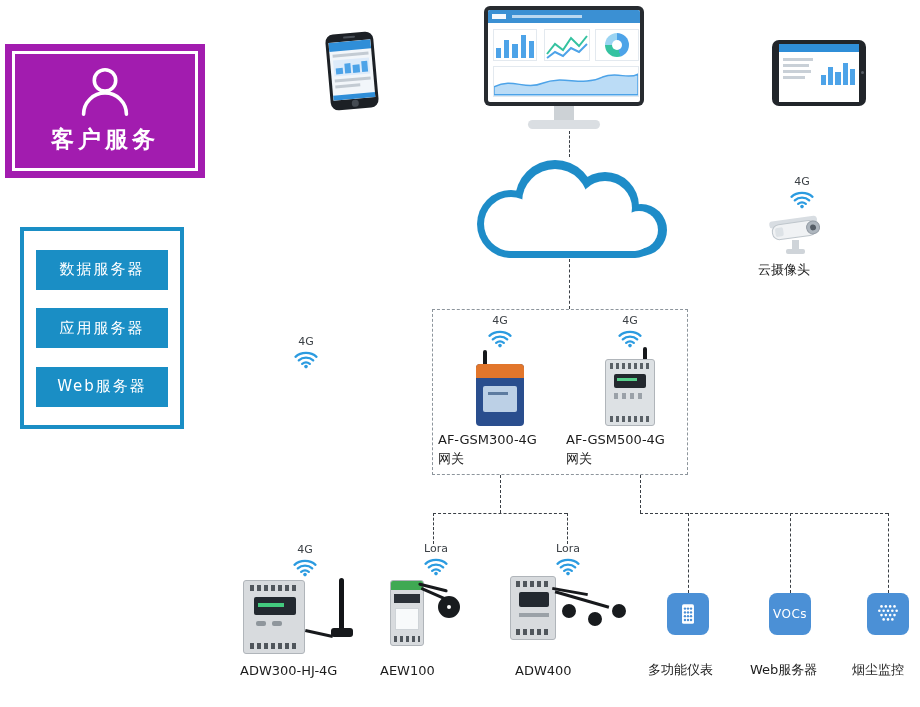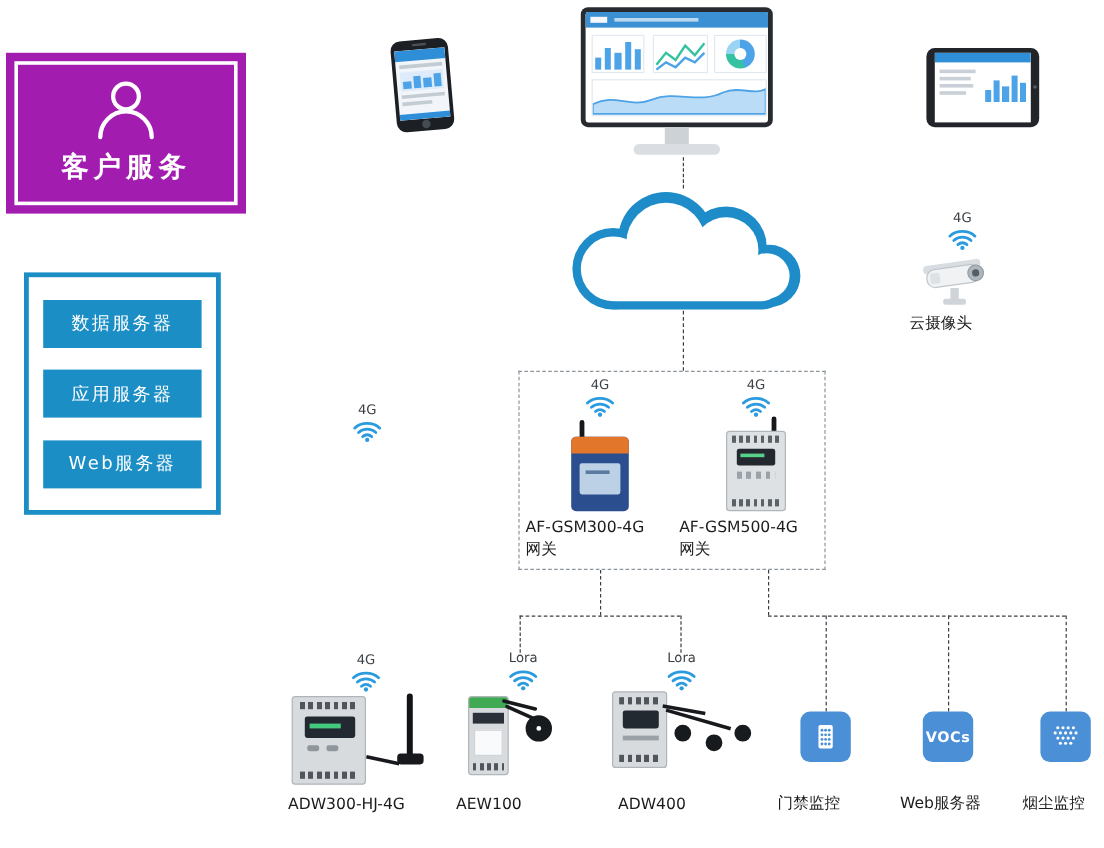--- a/index.html
+++ b/index.html
@@ -78,21 +78,21 @@
   .tab-screen{width:100%;height:100%;background:#fff;position:relative;overflow:hidden}
   .tab-head{height:8px;background:#2f8ed8}
   .tab-row{position:absolute;height:3px;background:#c9d0d7}
   .tab-bars{position:absolute;right:4px;top:13px;width:34px;height:28px;display:flex;align-items:flex-end;gap:2px}
   .tab-bars i{flex:1;background:#4da3e8}
   .tab-cam{position:absolute;right:2px;top:31px;width:3px;height:3px;border-radius:50%;background:#565c64}
 
   
   .node{position:absolute;width:42px;height:42px;border-radius:8px;background:#4b90d6;
         display:flex;align-items:center;justify-content:center}
-  .vocs{color:#fff;font-size:12px;font-weight:bold;letter-spacing:.5px}
+  .vocs{color:#fff;font-size:12px;font-weight:normal;letter-spacing:.5px}
 </style>
 </head>
 <body>
 
 <div class="canvas">
 
   <svg width="0" height="0" style="position:absolute" aria-hidden="true">
     <defs>
       <g id="wifi-sym" fill="none" stroke="#2b9be0" stroke-width="2.3" stroke-linecap="round">
         <path d="M2.5 7.8 C 8 2.6, 18 2.6, 23.5 7.8"></path>
@@ -381,17 +381,17 @@
         <circle cx="6" cy="13" r="1.2"></circle>
           <circle cx="10" cy="13" r="1.2"></circle>
           <circle cx="14" cy="13" r="1.2"></circle>
           <circle cx="18" cy="13" r="1.2"></circle>
         <circle cx="8" cy="17" r="1.2"></circle>
           <circle cx="12" cy="17" r="1.2"></circle>
           <circle cx="16" cy="17" r="1.2"></circle>
       </g>
     </svg>
   </div>
-  <div class="lbl" style="left:648px;top:661px;width:80px">门禁监控</div>
+  <div class="lbl" style="left:648px;top:661px;width:80px">多功能仪表</div>
   <div class="lbl" style="left:750px;top:661px;width:80px">Web服务器</div>
   <div class="lbl" style="left:852px;top:661px;width:72px">烟尘监控</div>
 
 </div>
 
 </body></html>

